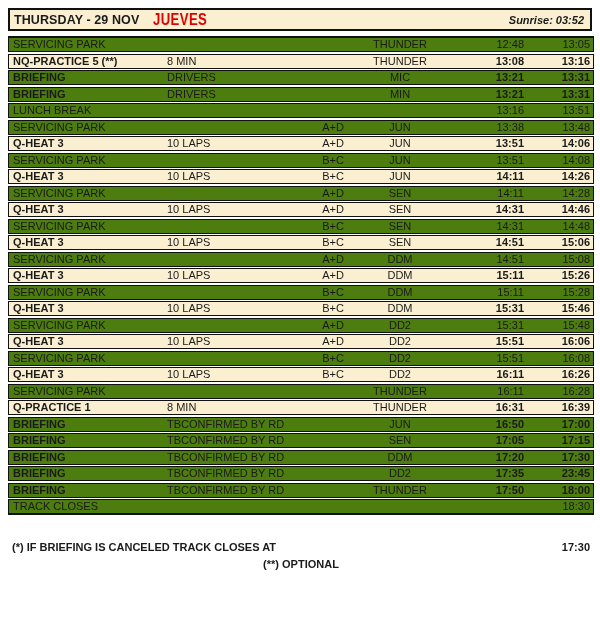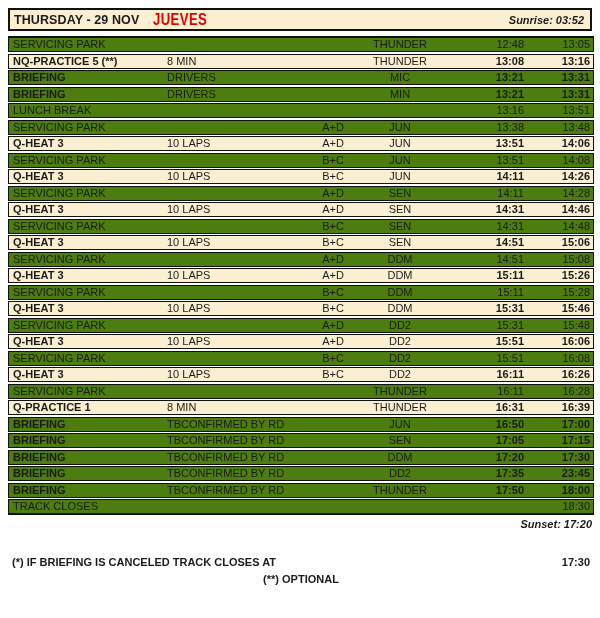--- a/index.html
+++ b/index.html
@@ -331,21 +331,20 @@
     <div class="row">
       <span class="c c-activity">TRACK CLOSES</span>
       <span class="c c-detail"></span>
       <span class="c c-group"></span>
       <span class="c c-category"></span>
       <span class="c c-start"></span>
       <span class="c c-end">18:30</span>
     </div>
   </div>
 
-  <div class="sunset-line">Sunset: 17:20</div>
 
   <div class="notes">
     <div class="note-row">
       <span>(*) IF BRIEFING IS CANCELED TRACK CLOSES AT</span>
       <span class="note-time">17:30</span>
     </div>
     <div class="note2">(**) OPTIONAL</div>
   </div>
 
 </div>

